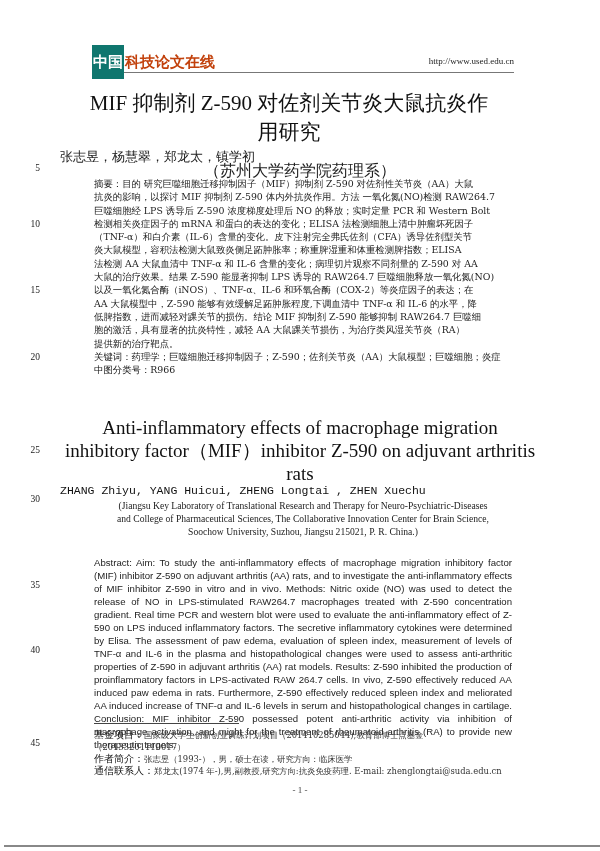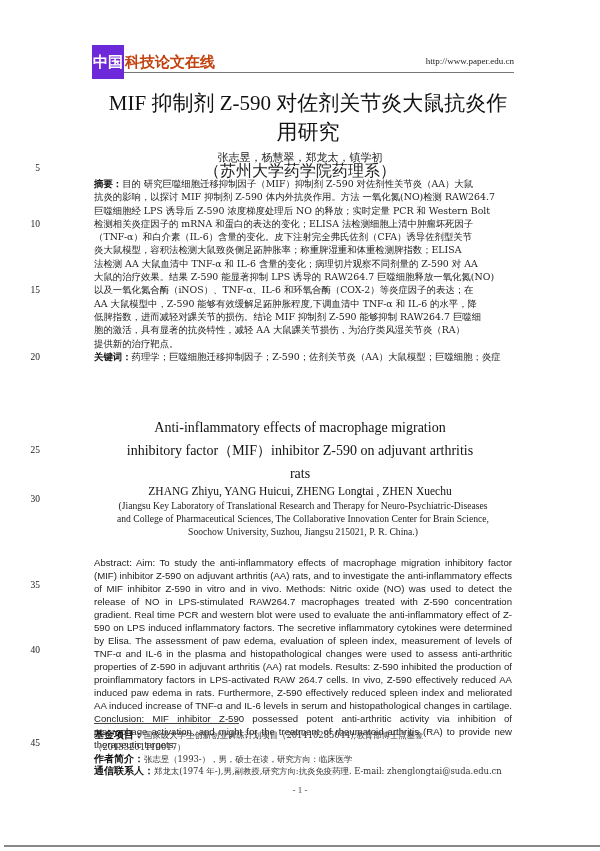--- a/index.html
+++ b/index.html
@@ -2,60 +2,60 @@
 <html><head>
 <meta charset="utf-8">
 <style>
   html, body { margin: 0; padding: 0; background: #ffffff; }
   body { width: 600px; height: 851px; position: relative; overflow: hidden;
          font-family: "DejaVu Serif", "Liberation Serif", serif; color: #1a1a1a; }
   .abs { position: absolute; }
   .header { left: 92px; top: 52px; width: 422px; height: 20px; border-bottom: 1px solid #777; }
   .logo { position: absolute; left: 0; top: 0; font-family: "DejaVu Sans", sans-serif;
           font-weight: bold; font-size: 15px; letter-spacing: 0px; line-height: 20px; }
-  .logo .red { color: #ffffff; background: #6d28d9; padding: 8px 1px; margin-right: 1px; }
+  .logo .red { color: #ffffff; background: #0f766e; padding: 8px 1px; margin-right: 1px; }
   .logo .black { color: #c2410c; }
   .url { position: absolute; right: 0; top: 4px; font-family: "Liberation Serif", serif;
          font-size: 9px; color: #222; }
-  .title-cn { left: 68px; width: 480px; top: 89px; text-align: center;
+  .title-cn { left: 49px; width: 480px; top: 89px; text-align: center;
               font-family: "Liberation Serif", "DejaVu Sans", serif; font-size: 21px;
               line-height: 29px; color: #111; }
-  .authors-cn { left: 60px; width: 480px; top: 150px; text-align: center;
-                font-size: 11px; line-height: 14px; font-family: Liberation Sans, sans-serif; color: #222; }
+  .authors-cn { left: 60px; width: 480px; top: 150px; 
+                font-size: 13px; line-height: 14px; font-family: Liberation Sans, sans-serif; color: #222; }
   .affil-cn { left: 60px; width: 480px; top: 164px; text-align: center;
               font-size: 16px; line-height: 14px; color: #222; }
   .lineno { left: 0; width: 40px; text-align: right; font-size: 9.5px;
             font-family: "Liberation Serif", serif; color: #222; }
   .body-cn { left: 94px; width: 418px; font-size: 9.4px; line-height: 13.3px;
              text-align: justify; color: #222; font-family: "DejaVu Serif", serif; }
-  .lbl { font-weight: bold; font-family: "DejaVu Sans", sans-serif; color: #111; }
+  .lbl { font-weight: normal; font-family: "DejaVu Sans", sans-serif; color: #111; }
   .title-en { left: 60px; width: 480px; top: 416px; text-align: center;
-              font-family: "Liberation Serif", serif; font-size: 14px; line-height: 23px; color: #111; }
-  .authors-en { left: 60px; width: 480px; top: 484px; text-align: center;
-                font-family: Liberation Serif, serif; font-size: 11.5px; line-height: 14px; color: #111; }
+              font-family: "Liberation Serif", serif; font-size: 19px; line-height: 23px; color: #111; }
+  .authors-en { left: 60px; width: 480px; top: 484px; 
+                font-family: Liberation Mono, monospace; font-size: 11.5px; line-height: 14px; color: #111; }
   .affil-en { left: 94px; width: 418px; top: 499px; text-align: center;
               font-family: "Liberation Serif", serif; font-size: 9.6px; line-height: 13px; color: #222; }
   .abs-en { left: 94px; width: 418px; top: 556px; text-align: justify;
             font-family: Liberation Sans, sans-serif; font-size: 9.6px; line-height: 13px; color: #222; }
   .footnote-rule { left: 94px; top: 723px; width: 145px; border-top: 1px solid #444; }
   .footnotes { left: 94px; width: 420px; top: 729px; font-size: 8.4px; line-height: 12px;
                color: #333; font-family: "DejaVu Serif", serif; }
   .footnotes .lbl { font-size: 10px; }
   .pagenum { left: 0; width: 600px; top: 785px; text-align: center; font-size: 9px;
              font-family: "Liberation Serif", serif; color: #444; }
   .bottom-rule { left: 4px; top: 845px; width: 596px; border-top: 2px solid #888; }
 </style>
 </head>
 <body>
 
 <div class="abs header">
   <div class="logo">
     <span class="red">中国</span><span class="black">科技论文在线</span>
   </div>
-  <div class="url">http://www.paper.edu.cn</div>
+  <div class="url">http://www.used.edu.cn</div>
 </div>
 
 <div class="abs title-cn">
   <div>MIF 抑制剂 Z-590 对佐剂关节炎大鼠抗炎作</div>
   <div>用研究</div>
 </div>
 <div class="abs authors-cn">张志昱，杨慧翠，郑龙太，镇学初</div>
 <div class="abs affil-cn">（苏州大学药学院药理系）</div>
 
 <div class="abs lineno" style="top:163px">5</div>
@@ -76,20 +76,21 @@
   <div>（TNF-α）和白介素（IL-6）含量的变化。皮下注射完全弗氏佐剂（CFA）诱导佐剂型关节</div>
   <div>炎大鼠模型，容积法检测大鼠致炎侧足跖肿胀率；称重脾湿重和体重检测脾指数；ELISA</div>
   <div>法检测 AA 大鼠血清中 TNF-α 和 IL-6 含量的变化；病理切片观察不同剂量的 Z-590 对 AA</div>
   <div>大鼠的治疗效果。结果 Z-590 能显著抑制 LPS 诱导的 RAW264.7 巨噬细胞释放一氧化氮(NO)</div>
   <div>以及一氧化氮合酶（iNOS）、TNF-α、IL-6 和环氧合酶（COX-2）等炎症因子的表达；在</div>
   <div>AA 大鼠模型中，Z-590 能够有效缓解足跖肿胀程度,下调血清中 TNF-α 和 IL-6 的水平，降</div>
   <div>低脾指数，进而减轻对踝关节的损伤。结论 MIF 抑制剂 Z-590 能够抑制 RAW264.7 巨噬细</div>
   <div>胞的激活，具有显著的抗炎特性，减轻 AA 大鼠踝关节损伤，为治疗类风湿关节炎（RA）</div>
   <div>提供新的治疗靶点。</div>
   <div><span class="lbl">关键词：</span><span>药理学；巨噬细胞迁移抑制因子；Z-590；佐剂关节炎（AA）大鼠模型；巨噬细胞；炎症</span></div>
+  <div><span class="lbl">中图分类号：</span><span>R966</span></div>
 </div>
 
 <div class="abs title-en">
   <div>Anti-inflammatory effects of macrophage migration</div>
   <div>inhibitory factor（MIF）inhibitor Z-590 on adjuvant arthritis</div>
   <div>rats</div>
 </div>
 <div class="abs authors-en">ZHANG Zhiyu, YANG Huicui, ZHENG Longtai , ZHEN Xuechu</div>
 <div class="abs affil-en">
   <div>(Jiangsu Key Laboratory of Translational Research and Therapy for Neuro-Psychiatric-Diseases</div>

